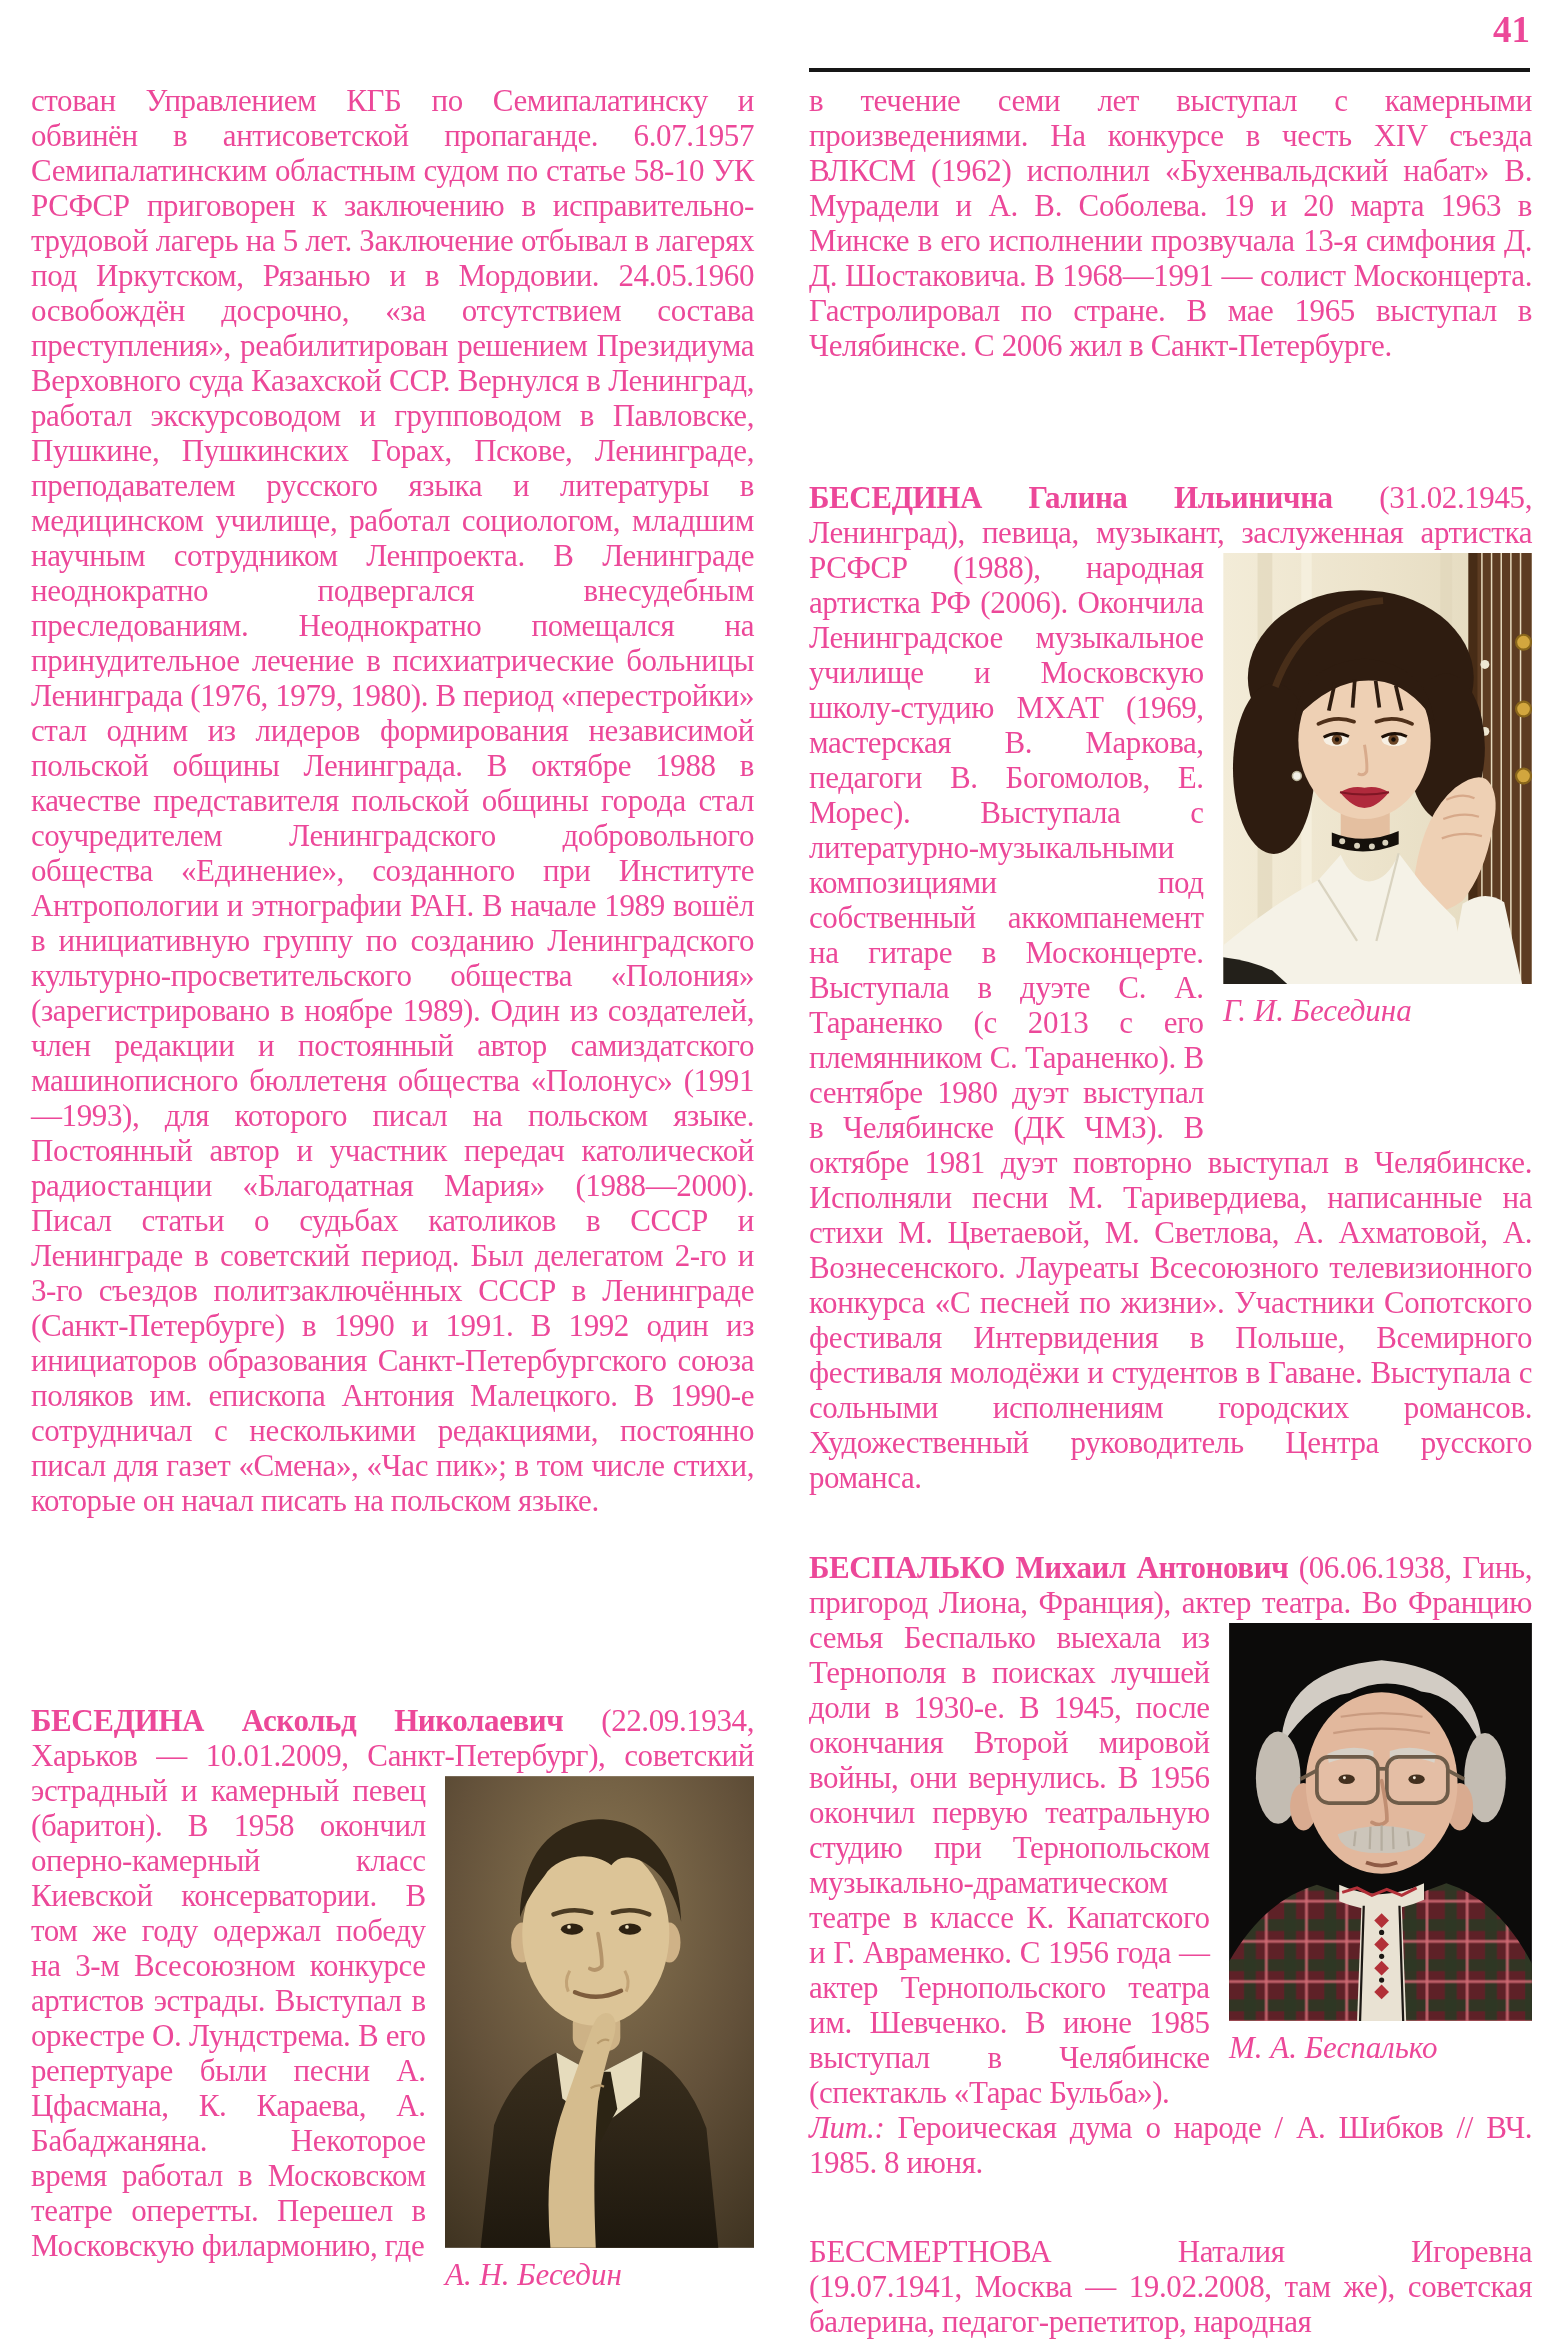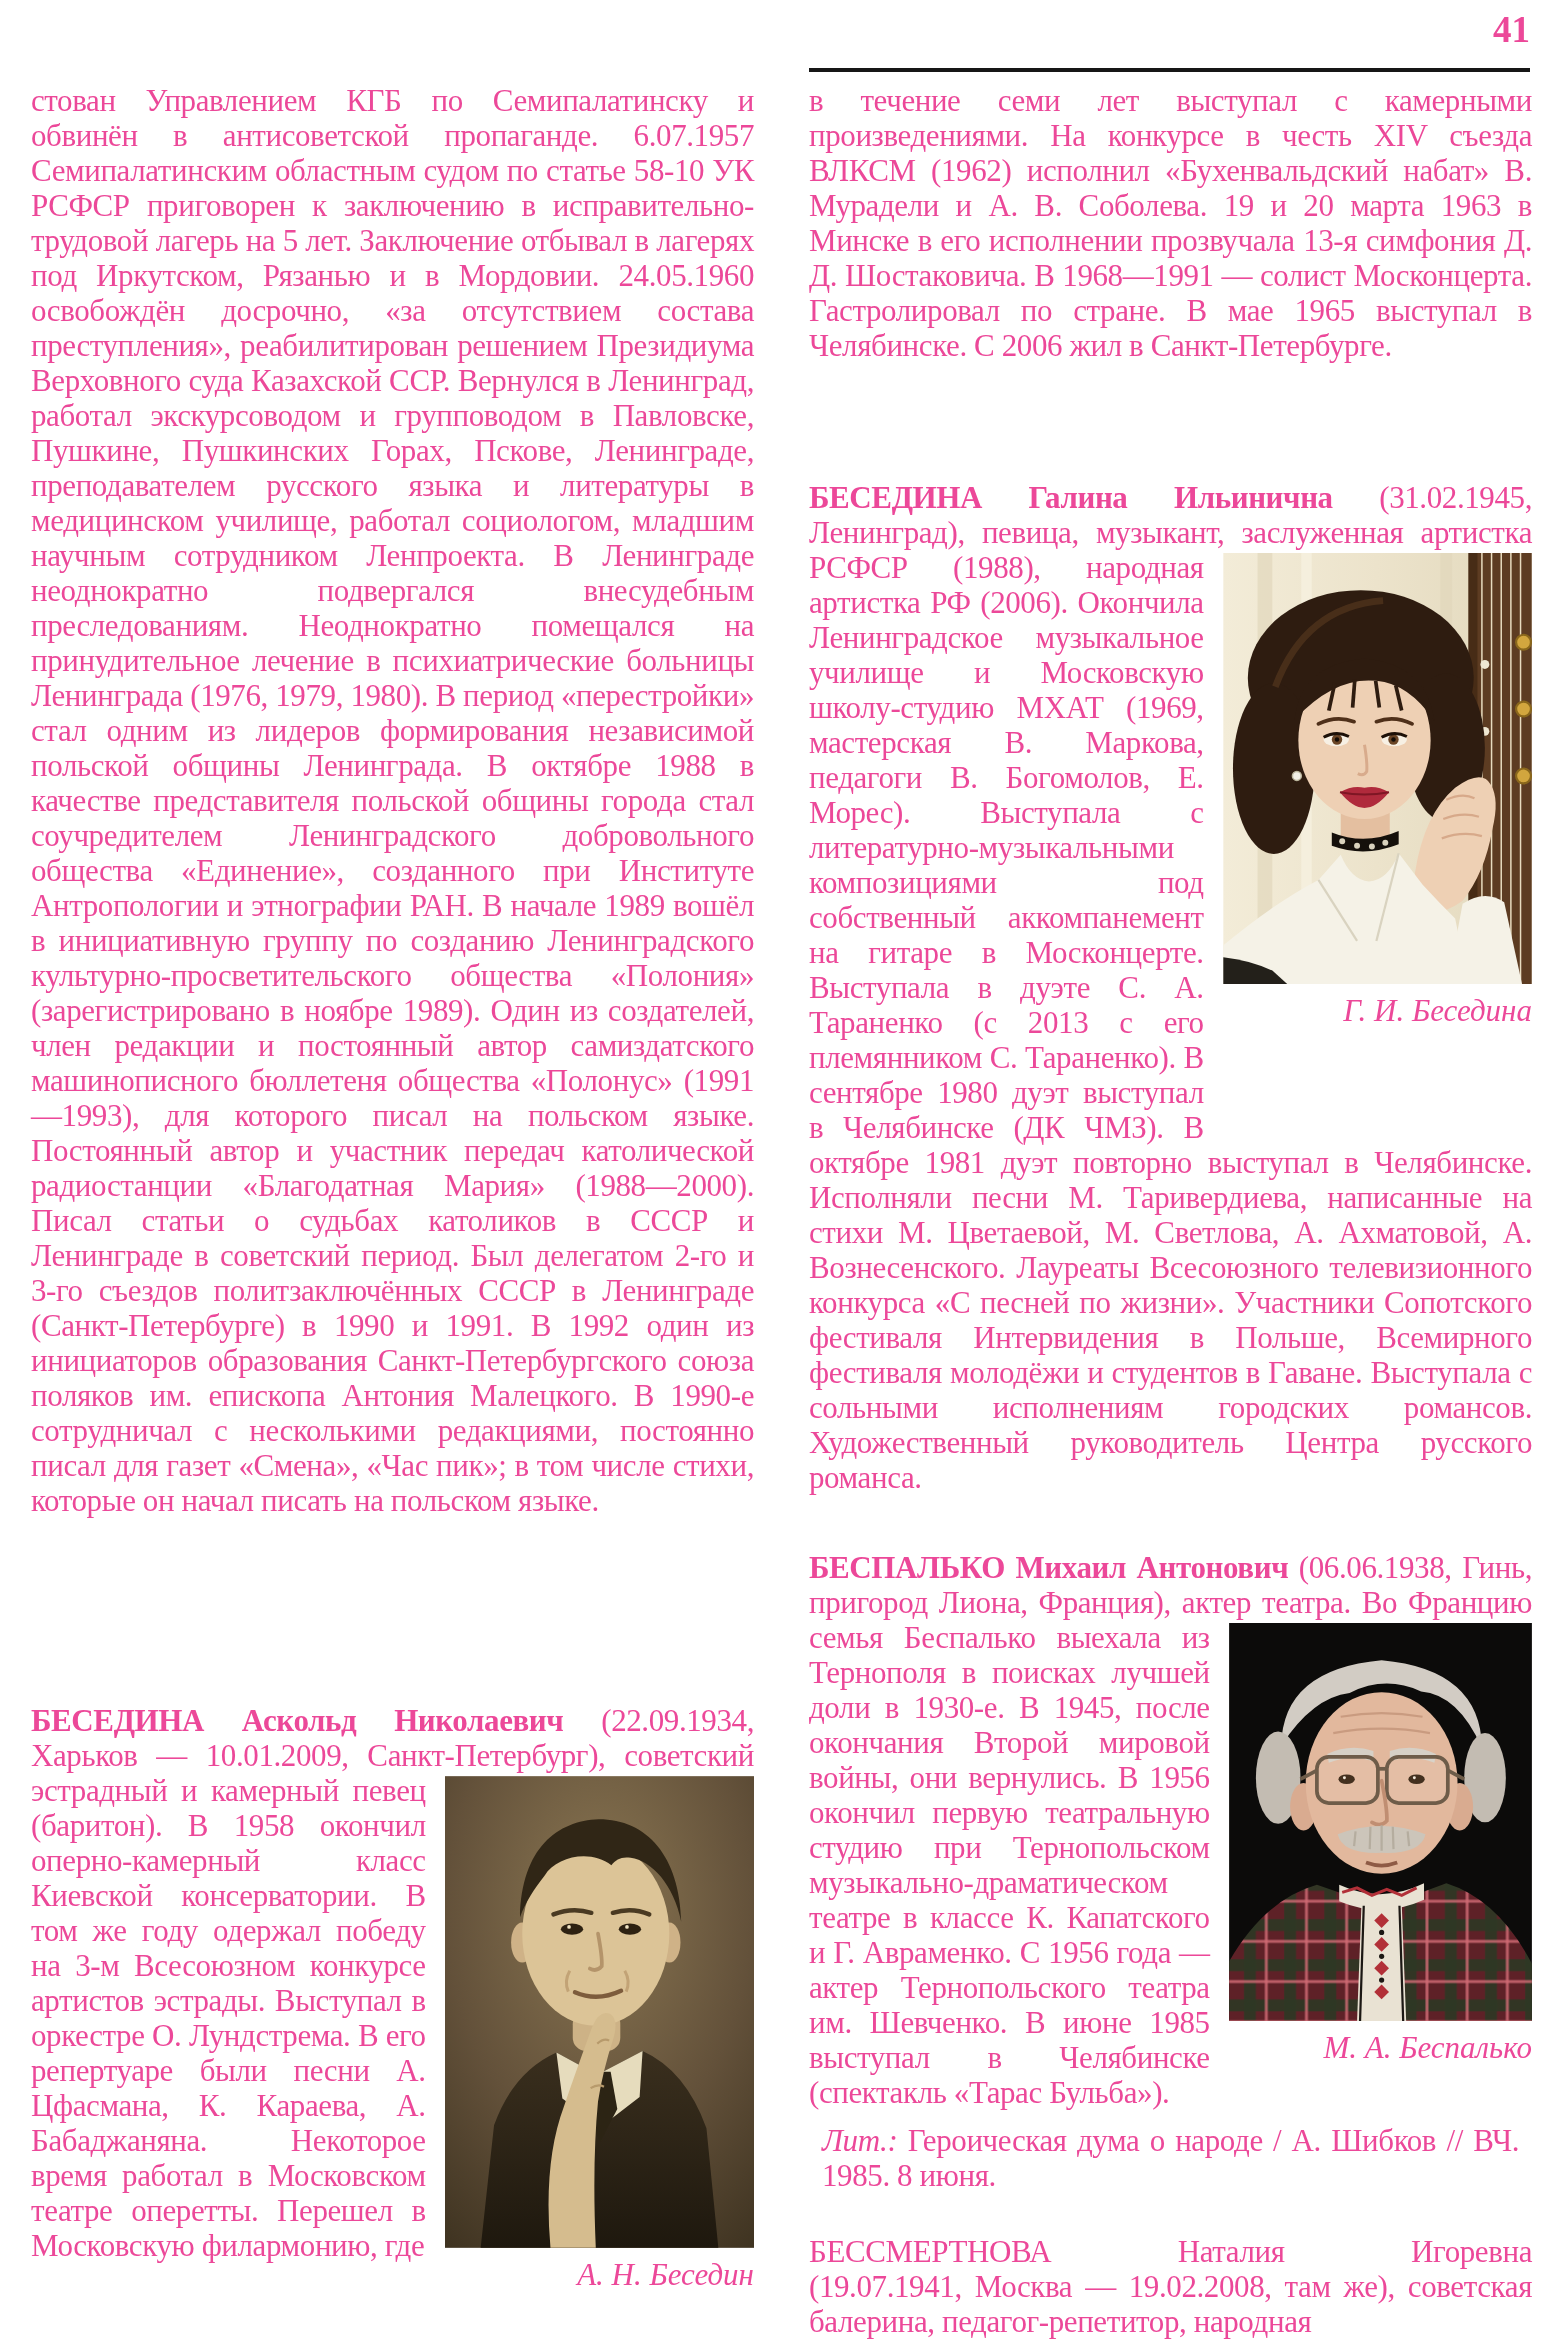--- a/index.html
+++ b/index.html
@@ -13,22 +13,22 @@
     position:absolute; top:12px; left:809px; width:721px;
     text-align:right; font-weight:bold; font-size:37px; letter-spacing:0;
   }
   .rule{ position:absolute; left:809px; top:68px; width:721px; height:3.7px; background:#161616; }
   .col{ position:absolute; top:0; width:723px; height:1786px; }
   .col-left{ left:31px; } .col-right{ left:809px; }
   .block{ position:absolute; width:100%; text-align:justify; }
   .ename{ font-weight:bold; }
   figure.photo{ float:right; margin:3px 0 7.4px 19.3px; padding:0; }
   figure.photo svg{ display:block; }
-  figcaption{ font-style:italic; text-align:right; margin-top:9px; font-size:31px; letter-spacing:0; }
-  .lit{ clear:right; margin:13px; }
+  figcaption{ font-style:italic; text-align:left; margin-top:9px; font-size:31px; letter-spacing:0; }
+  .lit{ clear:right; margin:0; }
   .litlabel{ font-style:italic; }
   .spreadline{ font-weight:normal; text-align:justify; text-align-last:justify; }
 </style>
 </head>
 <body>
 
 <div class="page">
 
   <div class="pageno">41</div>
   <div class="rule"></div>

